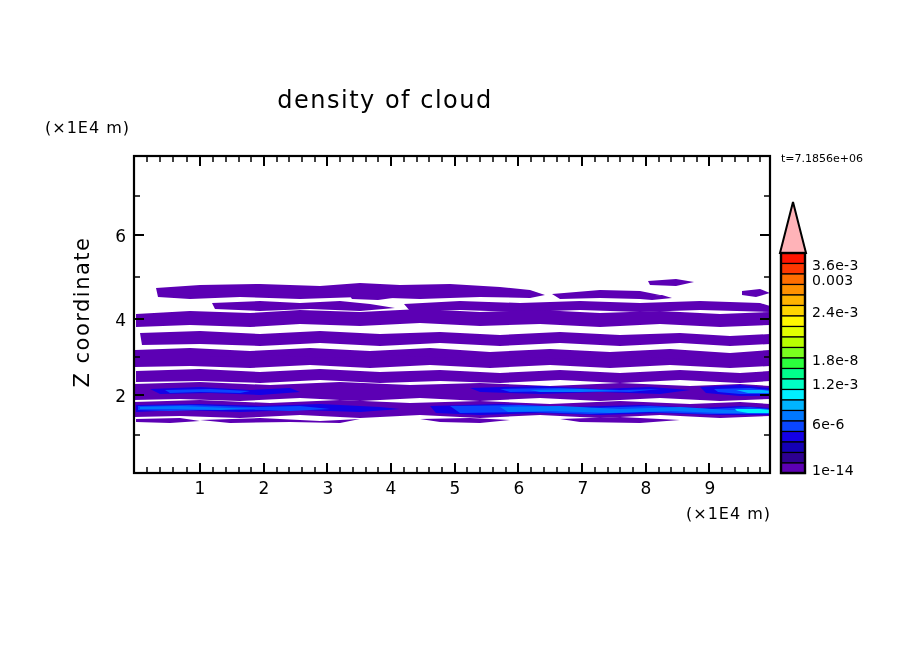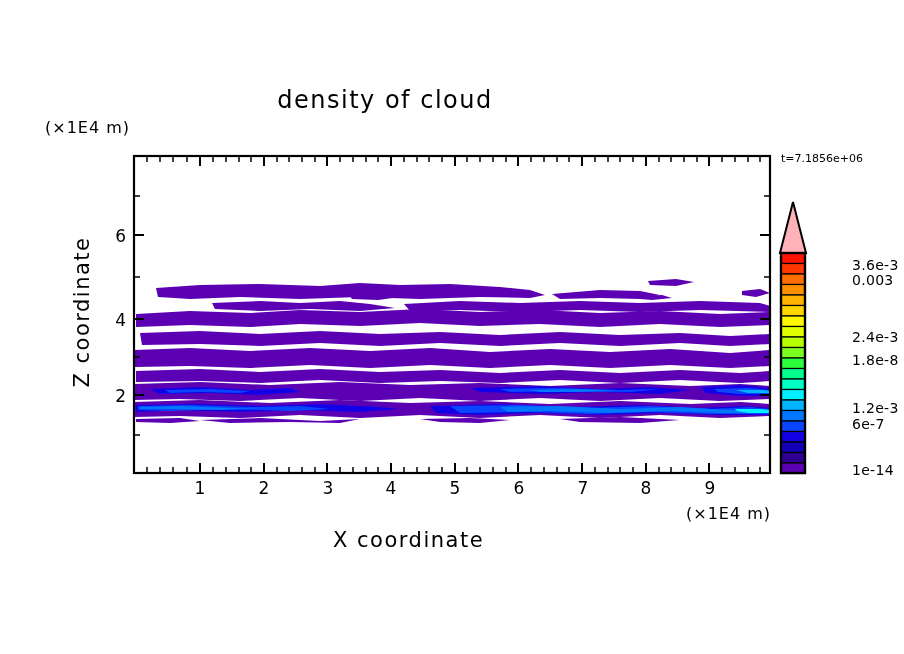--- a/index.html
+++ b/index.html
@@ -72,56 +72,54 @@
     white-space: pre;
   }
   .xtick-label { width: 30px; top: 478px; }
   .ytick-label { width: 26px; text-align: right; }
   .cb-label {
     position: absolute;
     left: 812px;
     font-size: 14px;
     white-space: pre;
     letter-spacing: 0.3px;
-    margin-left: 40px;
   }
   svg { display: block; }
 </style>
 </head>
 <body>
 
 <div class="fig">
 
   <div class="txt" id="plot-title">density of cloud</div>
   <div class="txt" id="zaxis-unit">(×1E4 m)</div>
   <div class="txt" id="timestamp">t=7.1856e+06</div>
-  <div class="txt" id="xaxis-title">X coordinate</div>
   <div class="txt" id="xaxis-unit">(×1E4 m)</div>
   <div class="txt" id="yaxis-title">Z coordinate</div>
 
   <div class="tick-label xtick-label" style="left:185px">1</div>
   <div class="tick-label xtick-label" style="left:249px">2</div>
   <div class="tick-label xtick-label" style="left:313px">3</div>
   <div class="tick-label xtick-label" style="left:376px">4</div>
   <div class="tick-label xtick-label" style="left:440px">5</div>
   <div class="tick-label xtick-label" style="left:504px">6</div>
   <div class="tick-label xtick-label" style="left:568px">7</div>
   <div class="tick-label xtick-label" style="left:631px">8</div>
   <div class="tick-label xtick-label" style="left:695px">9</div>
 
   <div class="tick-label ytick-label" style="left:100px; top:386px">2</div>
   <div class="tick-label ytick-label" style="left:100px; top:310px">4</div>
   <div class="tick-label ytick-label" style="left:100px; top:226px">6</div>
 
   <div class="cb-label" style="top:257px">3.6e-3</div>
   <div class="cb-label" style="top:272px">0.003</div>
-  <div class="cb-label" style="top:329px">2.4e-3</div>
+  <div class="cb-label" style="top:304px">2.4e-3</div>
   <div class="cb-label" style="top:352px">1.8e-8</div>
-  <div class="cb-label" style="top:400px">1.2e-3</div>
-  <div class="cb-label" style="top:416px">6e-7</div>
+  <div class="cb-label" style="top:376px">1.2e-3</div>
+  <div class="cb-label" style="top:416px">6e-6</div>
   <div class="cb-label" style="top:462px">1e-14</div>
 
   <svg width="904" height="654" style="position:absolute; left:0; top:0;">
     <defs>
       <clipPath id="plotclip">
         <rect x="134" y="156" width="636" height="317"></rect>
       </clipPath>
     </defs>
 
     <rect x="134" y="156" width="636" height="317" fill="#ffffff"></rect>

